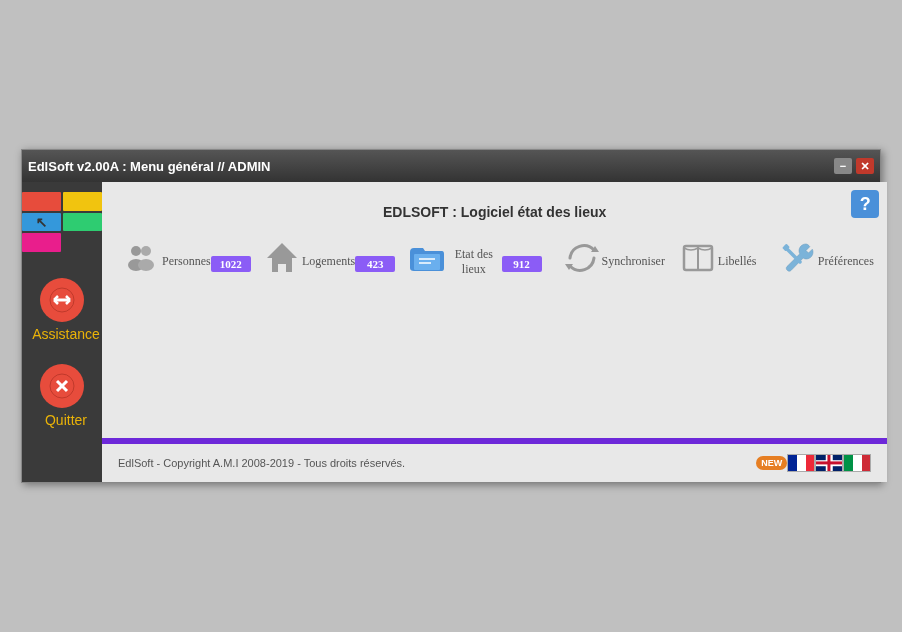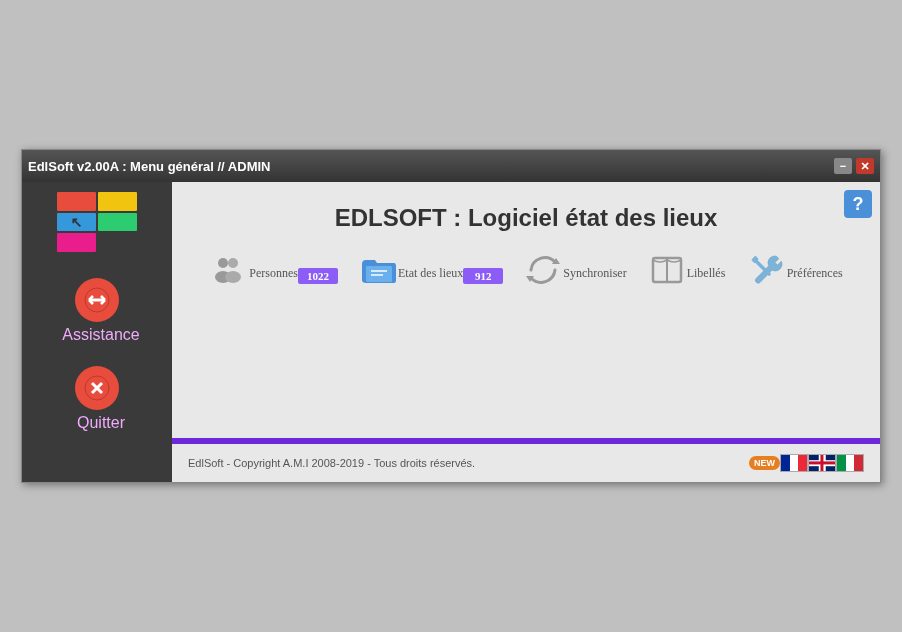--- a/index.html
+++ b/index.html
@@ -98,22 +98,22 @@
       border-radius: 50%;
       display: flex;
       align-items: center;
       justify-content: center;
       font-size: 22px;
       margin-bottom: 4px;
     }
     .assistance-circle { background: #e74c3c; }
     .quit-circle { background: #e74c3c; }
     .sidebar-btn-label {
-      color: #f0abfc;
-      font-size: 16px;
+      color: #eab308;
+      font-size: 14px;
       margin-left: 8px;
     }
     .main-content {
       flex: 1;
       display: flex;
       flex-direction: column;
       position: relative;
       background: #e8e8e8;
     }
     .help-btn {
@@ -127,21 +127,21 @@
       color: white;
       font-size: 18px;
       font-weight: bold;
       display: flex;
       align-items: center;
       justify-content: center;
       cursor: pointer;
     }
     .main-title {
       text-align: center;
-      font-size: 24px;
+      font-size: 14px;
       font-weight: bold;
       color: #333;
       padding: 22px 0 18px 0;
     }
     .menu-icons {
       display: flex;
       justify-content: center;
       gap: 20px;
       padding: 0 20px;
     }
@@ -292,20 +292,31 @@
               <circle cx="14" cy="13" r="5" fill="#999"></circle>
               <ellipse cx="14" cy="27" rx="8" ry="6" fill="#999"></ellipse>
               <circle cx="24" cy="13" r="5" fill="#aaa"></circle>
               <ellipse cx="24" cy="27" rx="8" ry="6" fill="#aaa"></ellipse>
             </svg>
           </div>
           <span class="menu-label">Personnes</span>
           <span class="menu-badge">1022</span>
         </div>
 
+        <div class="menu-item">
+          <div class="menu-icon house-icon">
+            <svg viewBox="0 0 40 40" fill="none" xmlns="http://www.w3.org/2000/svg">
+              <polygon points="20,5 35,20 5,20" fill="#999"></polygon>
+              <rect x="10" y="20" width="20" height="14" fill="#999"></rect>
+              <rect x="16" y="26" width="8" height="8" fill="#e8e8e8"></rect>
+            </svg>
+          </div>
+          <span class="menu-label">Logements</span>
+          <span class="menu-badge">423</span>
+        </div>
 
         <div class="menu-item">
           <div class="menu-icon folder-icon blue-icon">
             <svg viewBox="0 0 40 40" fill="none" xmlns="http://www.w3.org/2000/svg">
               <path d="M4 14 Q4 10 8 10 L17 10 L19 13 L36 13 Q38 13 38 16 L38 30 Q38 33 36 33 L8 33 Q4 33 4 30 Z" fill="#4a90d9"></path>
               <rect x="8" y="16" width="26" height="16" rx="1" fill="#6aafee"></rect>
               <line x1="13" y1="21" x2="29" y2="21" stroke="white" stroke-width="1.5"></line>
               <line x1="13" y1="25" x2="25" y2="25" stroke="white" stroke-width="1.5"></line>
             </svg>
           </div>

